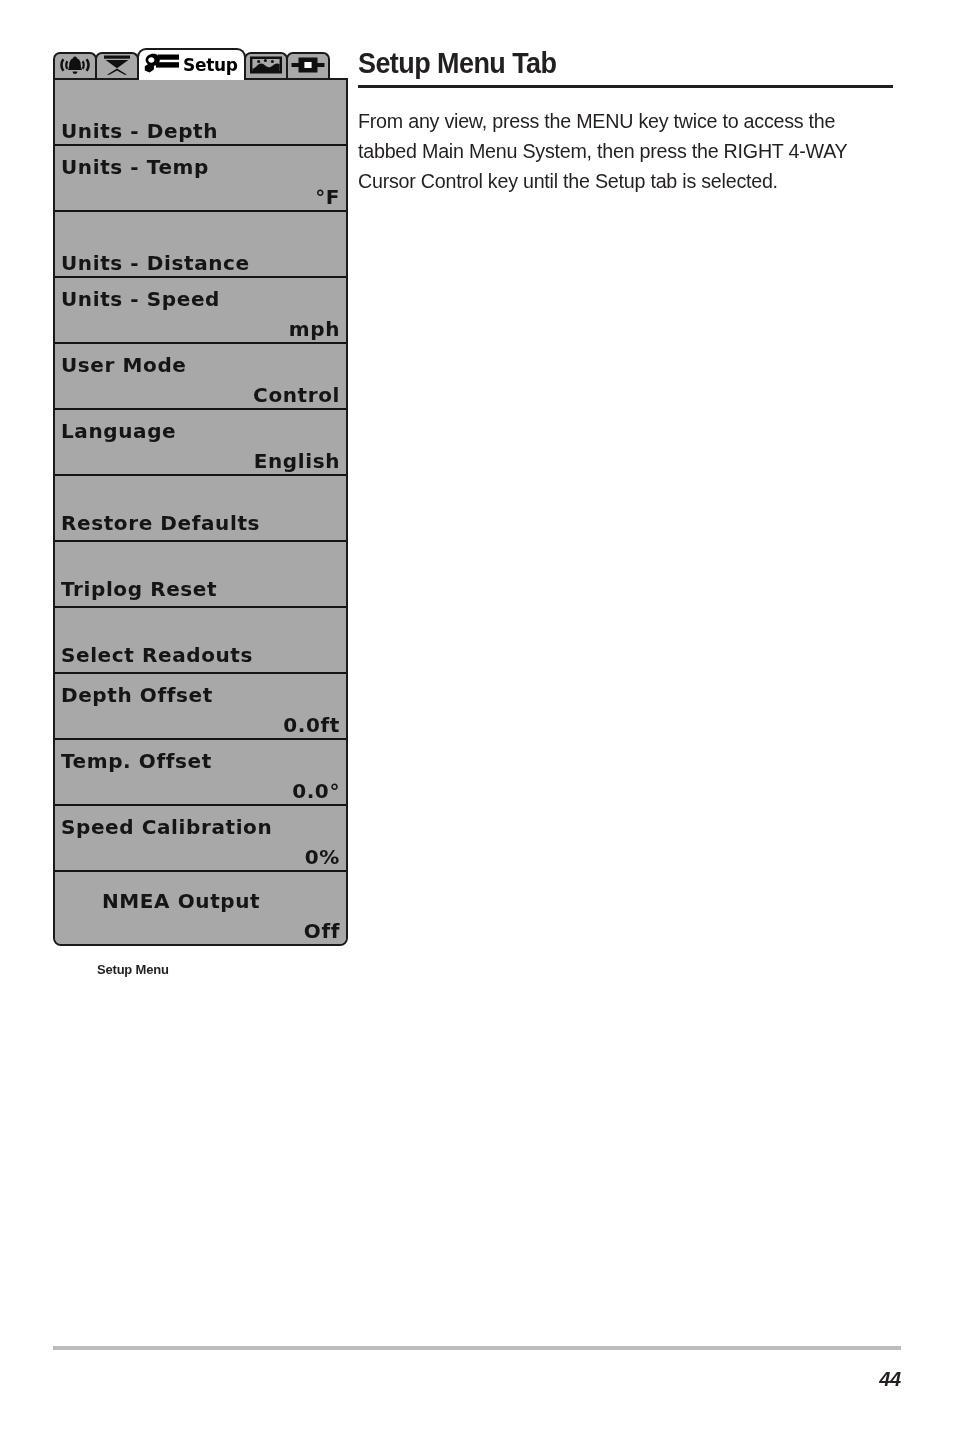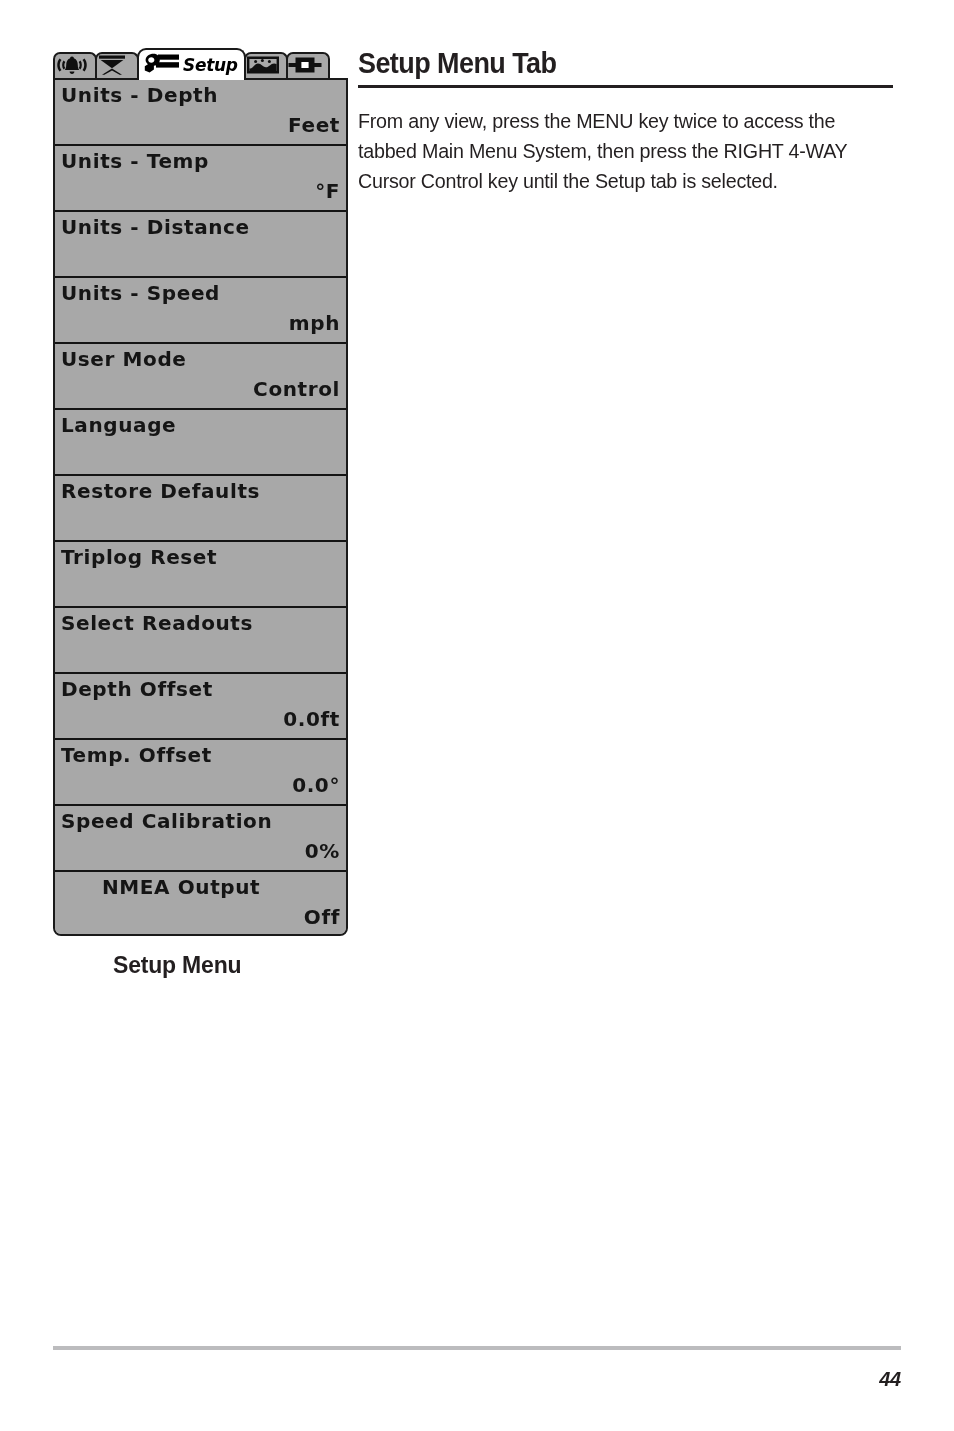--- a/index.html
+++ b/index.html
@@ -42,22 +42,22 @@
     position: relative;
     box-sizing: border-box;
     height: 28px;
     background: #a8a8a8;
     border: 2px solid #1a1a1a;
     border-bottom: none;
     border-top-left-radius: 7px;
     border-top-right-radius: 7px;
     display: flex;
     align-items: center;
+    justify-content: center;
     margin-right: -2px;
-    font-style: italic;
   }
   .tab.icon-tab { width: 44px; }
   .tab.selected {
     background: #ffffff;
     height: 32px;
     z-index: 5;
     padding: 0 6px 0 5px;
     border-top-left-radius: 9px;
     border-top-right-radius: 9px;
   }
@@ -88,33 +88,33 @@
   }
   .menu-row {
     position: relative;
     box-sizing: border-box;
     height: 66px;
     padding: 2px 4px 0 6px;
     background: #a8a8a8;
     border-bottom: 2px solid #141414;
     display: flex;
     flex-direction: column;
-    justify-content: flex-start;
+    justify-content: flex-end;
   }
   .menu-row:after {
     content: "";
     position: absolute;
     left: 0; right: 0;
     bottom: -4px;
     height: 2px;
     background: #f2f2f2;
   }
   .menu-row.last {
     border-bottom: none;
-    height: 62px;
+    height: 72px;
     padding-left: 47px;
   }
   .menu-row.last:after { display: none; }
 
   .row-name {
     font-family: "DejaVu Sans", sans-serif;
     font-weight: bold;
     font-size: 20px;
     line-height: 26px;
     color: #151515;
@@ -132,24 +132,24 @@
     text-align: right;
     margin-top: 4px;
     padding-right: 2px;
     white-space: nowrap;
   }
   .row-value:empty { display: block; }
 
   
   .figure-caption {
     margin-top: 16px;
-    margin-left: 60px;
-    font-family: "Liberation Sans", sans-serif;
-    font-weight: bold;
-    font-size: 23px;
+    margin-left: 44px;
+    font-family: "Liberation Sans", sans-serif;
+    font-weight: bold;
+    font-size: 13px;
     color: #231f20;
     letter-spacing: -0.2px;
   }
 
   
   .content {
     position: absolute;
     left: 358px;
     top: 48px;
     width: 535px;
@@ -286,21 +286,20 @@
           </svg>
         </span>
       </div>
 
     </div>
 
     <div class="menu-body">
 
       <div class="menu-row">
         <div class="row-name">Units - Depth</div>
-        <div class="row-value">Feet</div>
       </div>
 
       <div class="menu-row">
         <div class="row-name">Units - Temp</div>
         <div class="row-value">°F</div>
       </div>
 
       <div class="menu-row">
         <div class="row-name">Units - Distance</div>
       </div>
@@ -310,20 +309,21 @@
         <div class="row-value">mph</div>
       </div>
 
       <div class="menu-row">
         <div class="row-name">User Mode</div>
         <div class="row-value">Control</div>
       </div>
 
       <div class="menu-row">
         <div class="row-name">Language</div>
+        <div class="row-value">English</div>
       </div>
 
       <div class="menu-row">
         <div class="row-name">Restore Defaults</div>
         <div class="row-value"></div>
       </div>
 
       <div class="menu-row">
         <div class="row-name">Triplog Reset</div>
         <div class="row-value"></div>

